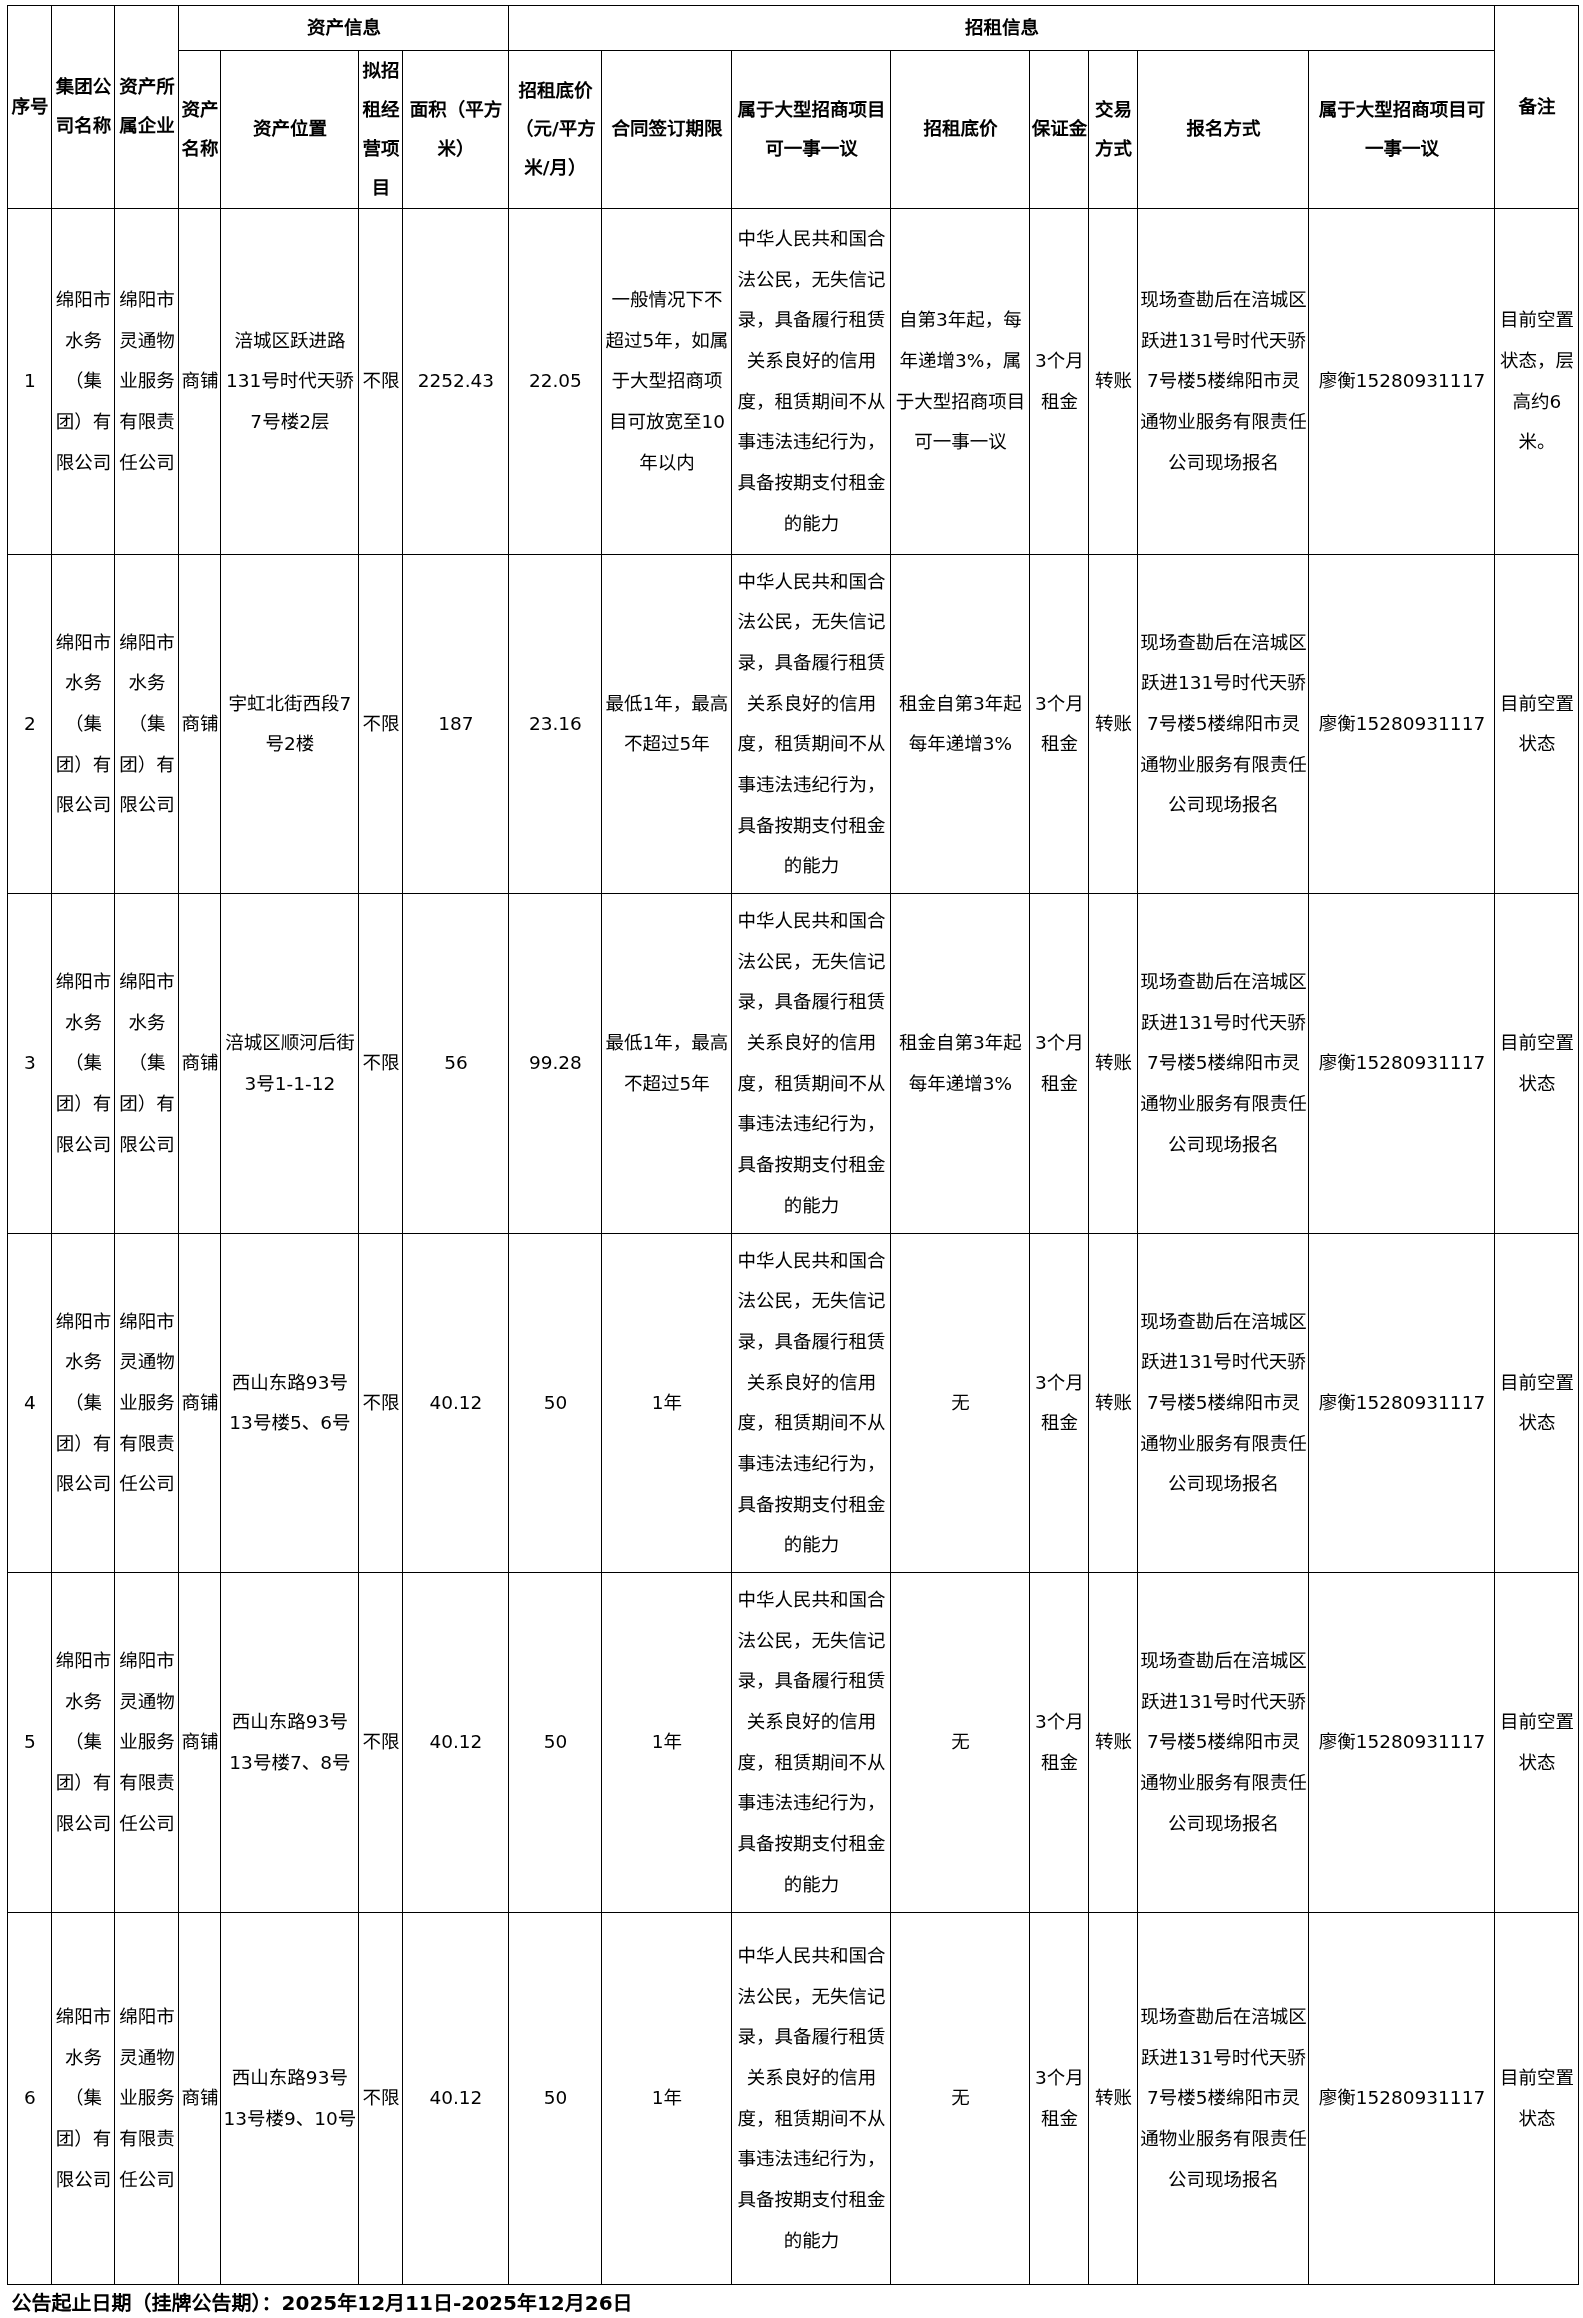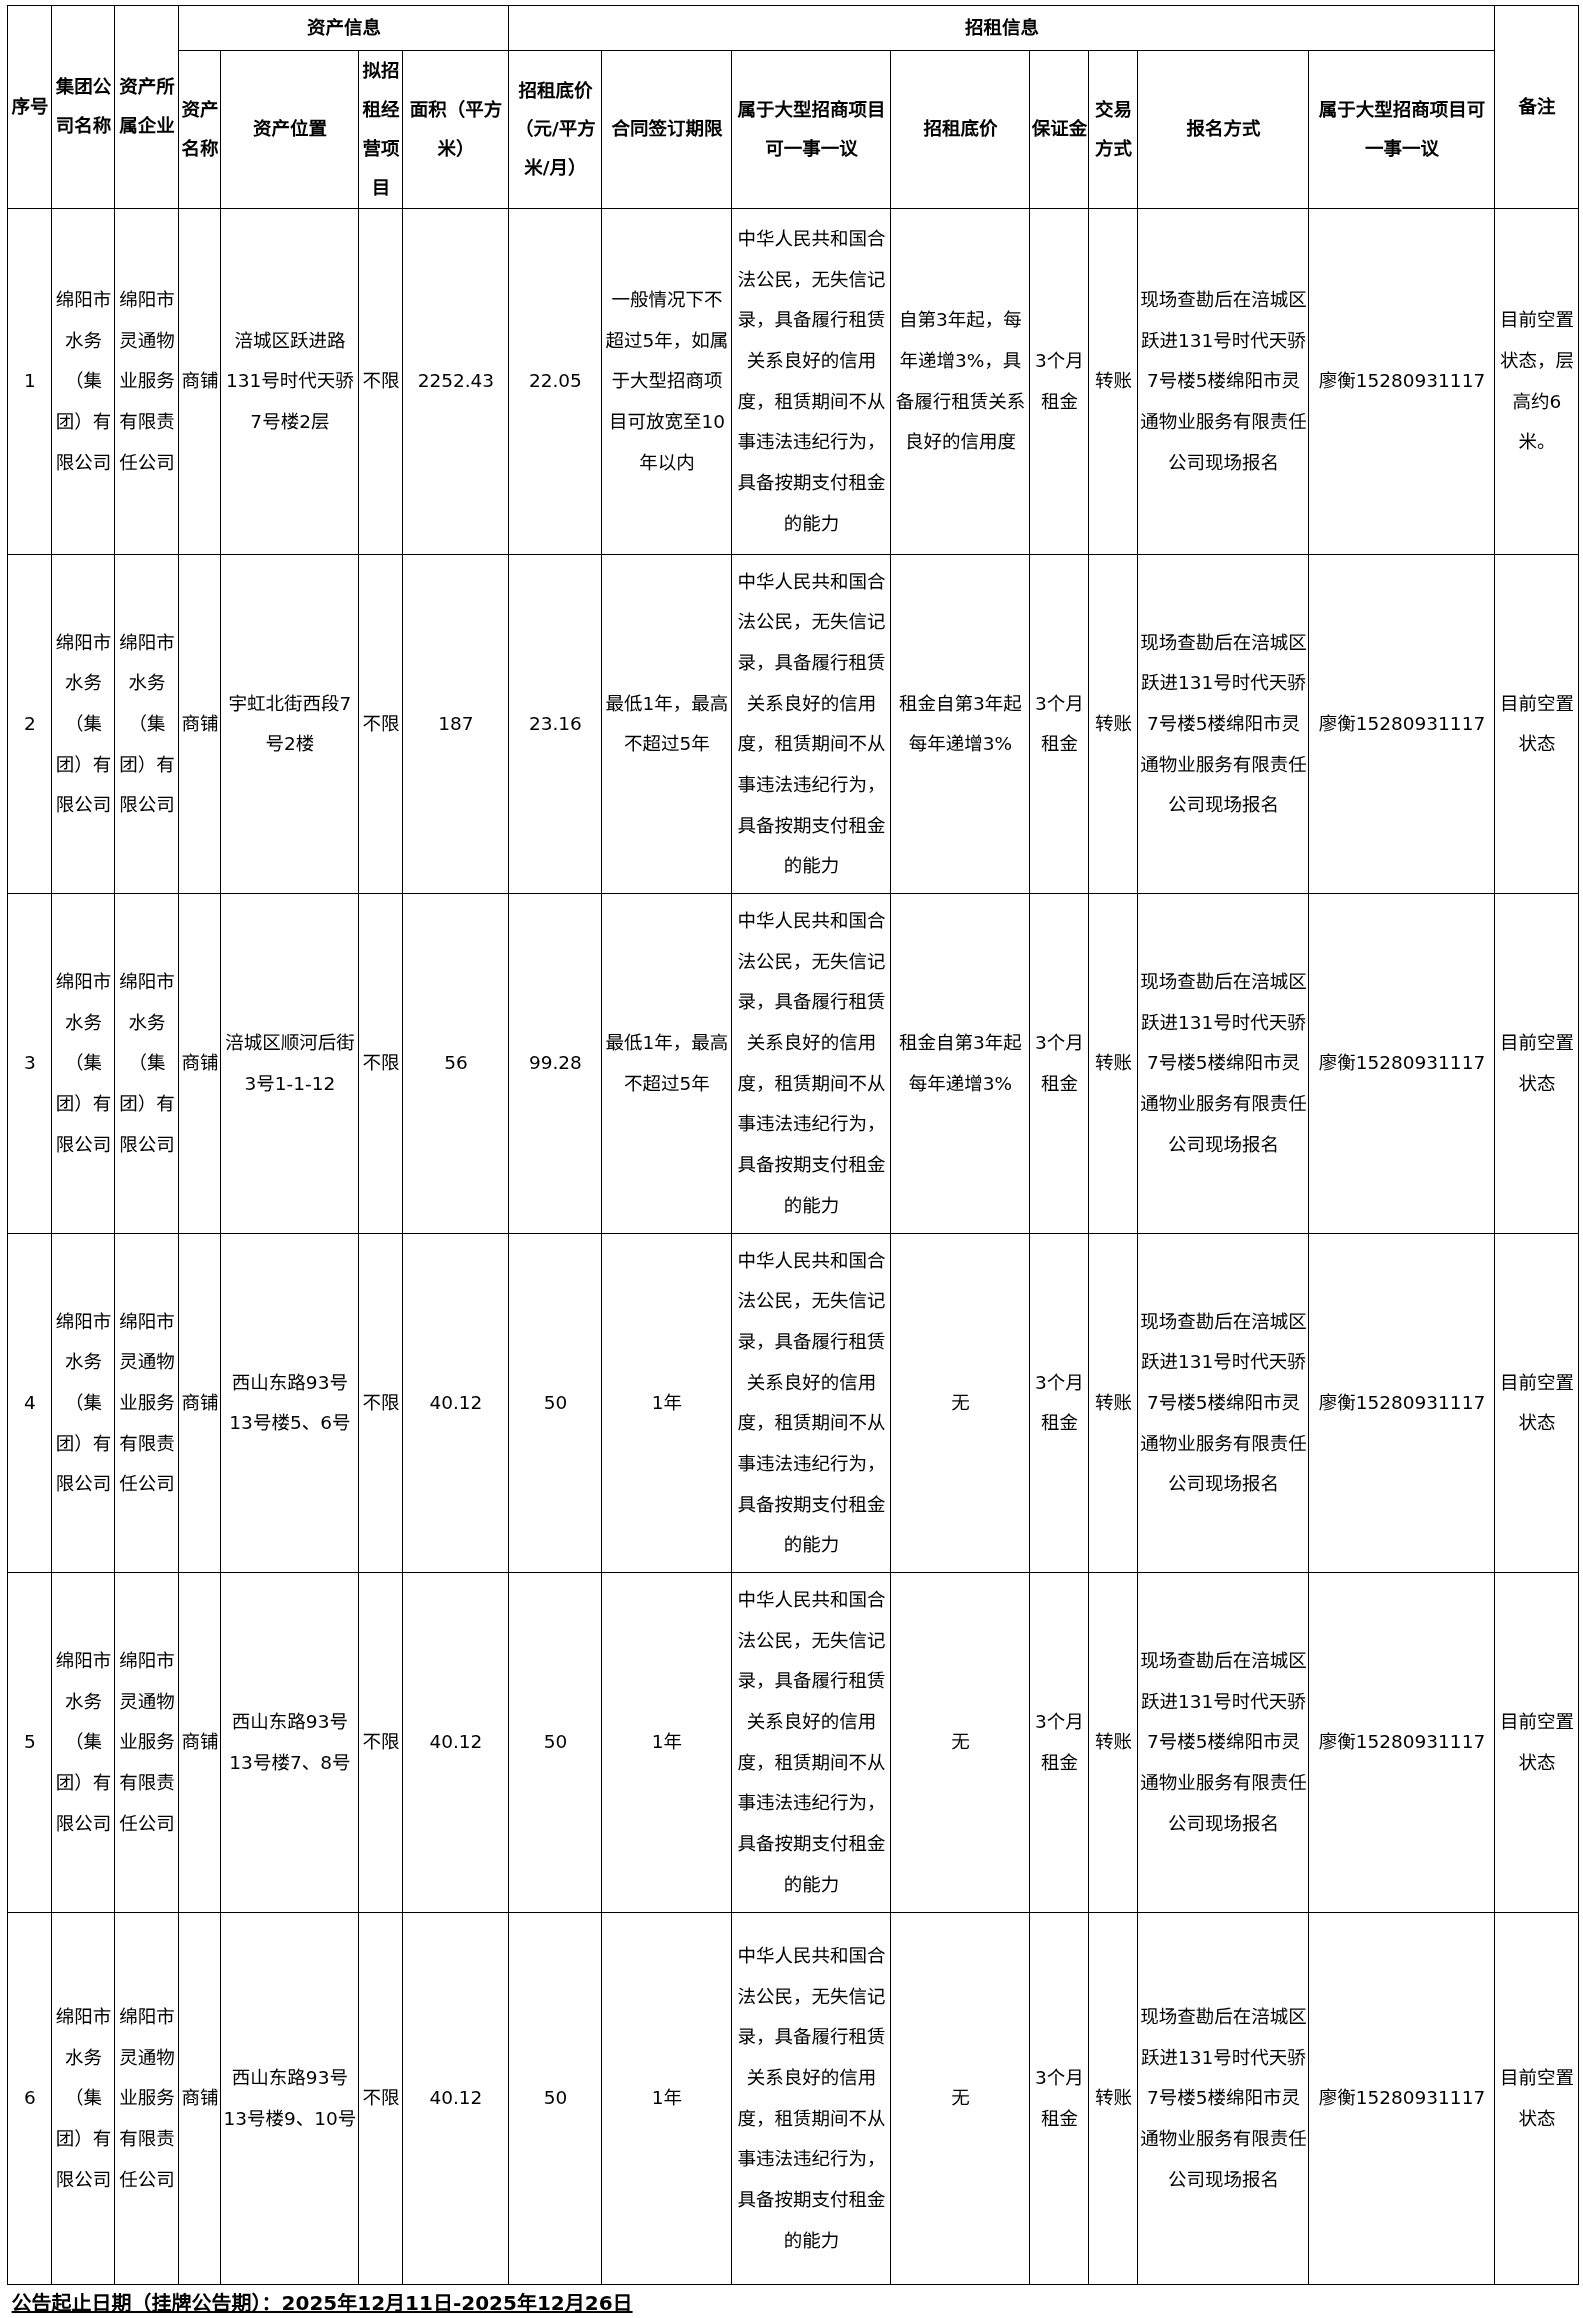--- a/index.html
+++ b/index.html
@@ -54,21 +54,20 @@
   .footer-note {
     position: absolute;
     left: 11.6px;
     top: 2289px;
     width: 1556px;
     font-size: 20px;
     font-weight: 700;
     line-height: 1.4;
     text-align: left;
     color: #000000;
-    text-decoration: underline;
   }
 </style>
 </head>
 <body>
 
 <div class="page">
 
   <table class="announce">
     <colgroup>
       <col style="width:44px">
@@ -117,21 +116,21 @@
         <td>1</td>
         <td>绵阳市水务（集团）有限公司</td>
         <td>绵阳市灵通物业服务有限责任公司</td>
         <td>商铺</td>
         <td>涪城区跃进路131号时代天骄7号楼2层</td>
         <td>不限</td>
         <td>2252.43</td>
         <td>22.05</td>
         <td>一般情况下不超过5年，如属于大型招商项目可放宽至10年以内</td>
         <td>中华人民共和国合法公民，无失信记录，具备履行租赁关系良好的信用度，租赁期间不从事违法违纪行为，具备按期支付租金的能力</td>
-        <td>自第3年起，每年递增3%，具备履行租赁关系良好的信用度</td>
+        <td>自第3年起，每年递增3%，属于大型招商项目可一事一议</td>
         <td>3个月租金</td>
         <td>转账</td>
         <td>现场查勘后在涪城区跃进131号时代天骄7号楼5楼绵阳市灵通物业服务有限责任公司现场报名</td>
         <td>廖衡15280931117</td>
         <td>目前空置状态，层高约6米。</td>
       </tr>
       <tr class="row-2">
         <td>2</td>
         <td>绵阳市水务（集团）有限公司</td>
         <td>绵阳市水务（集团）有限公司</td>

